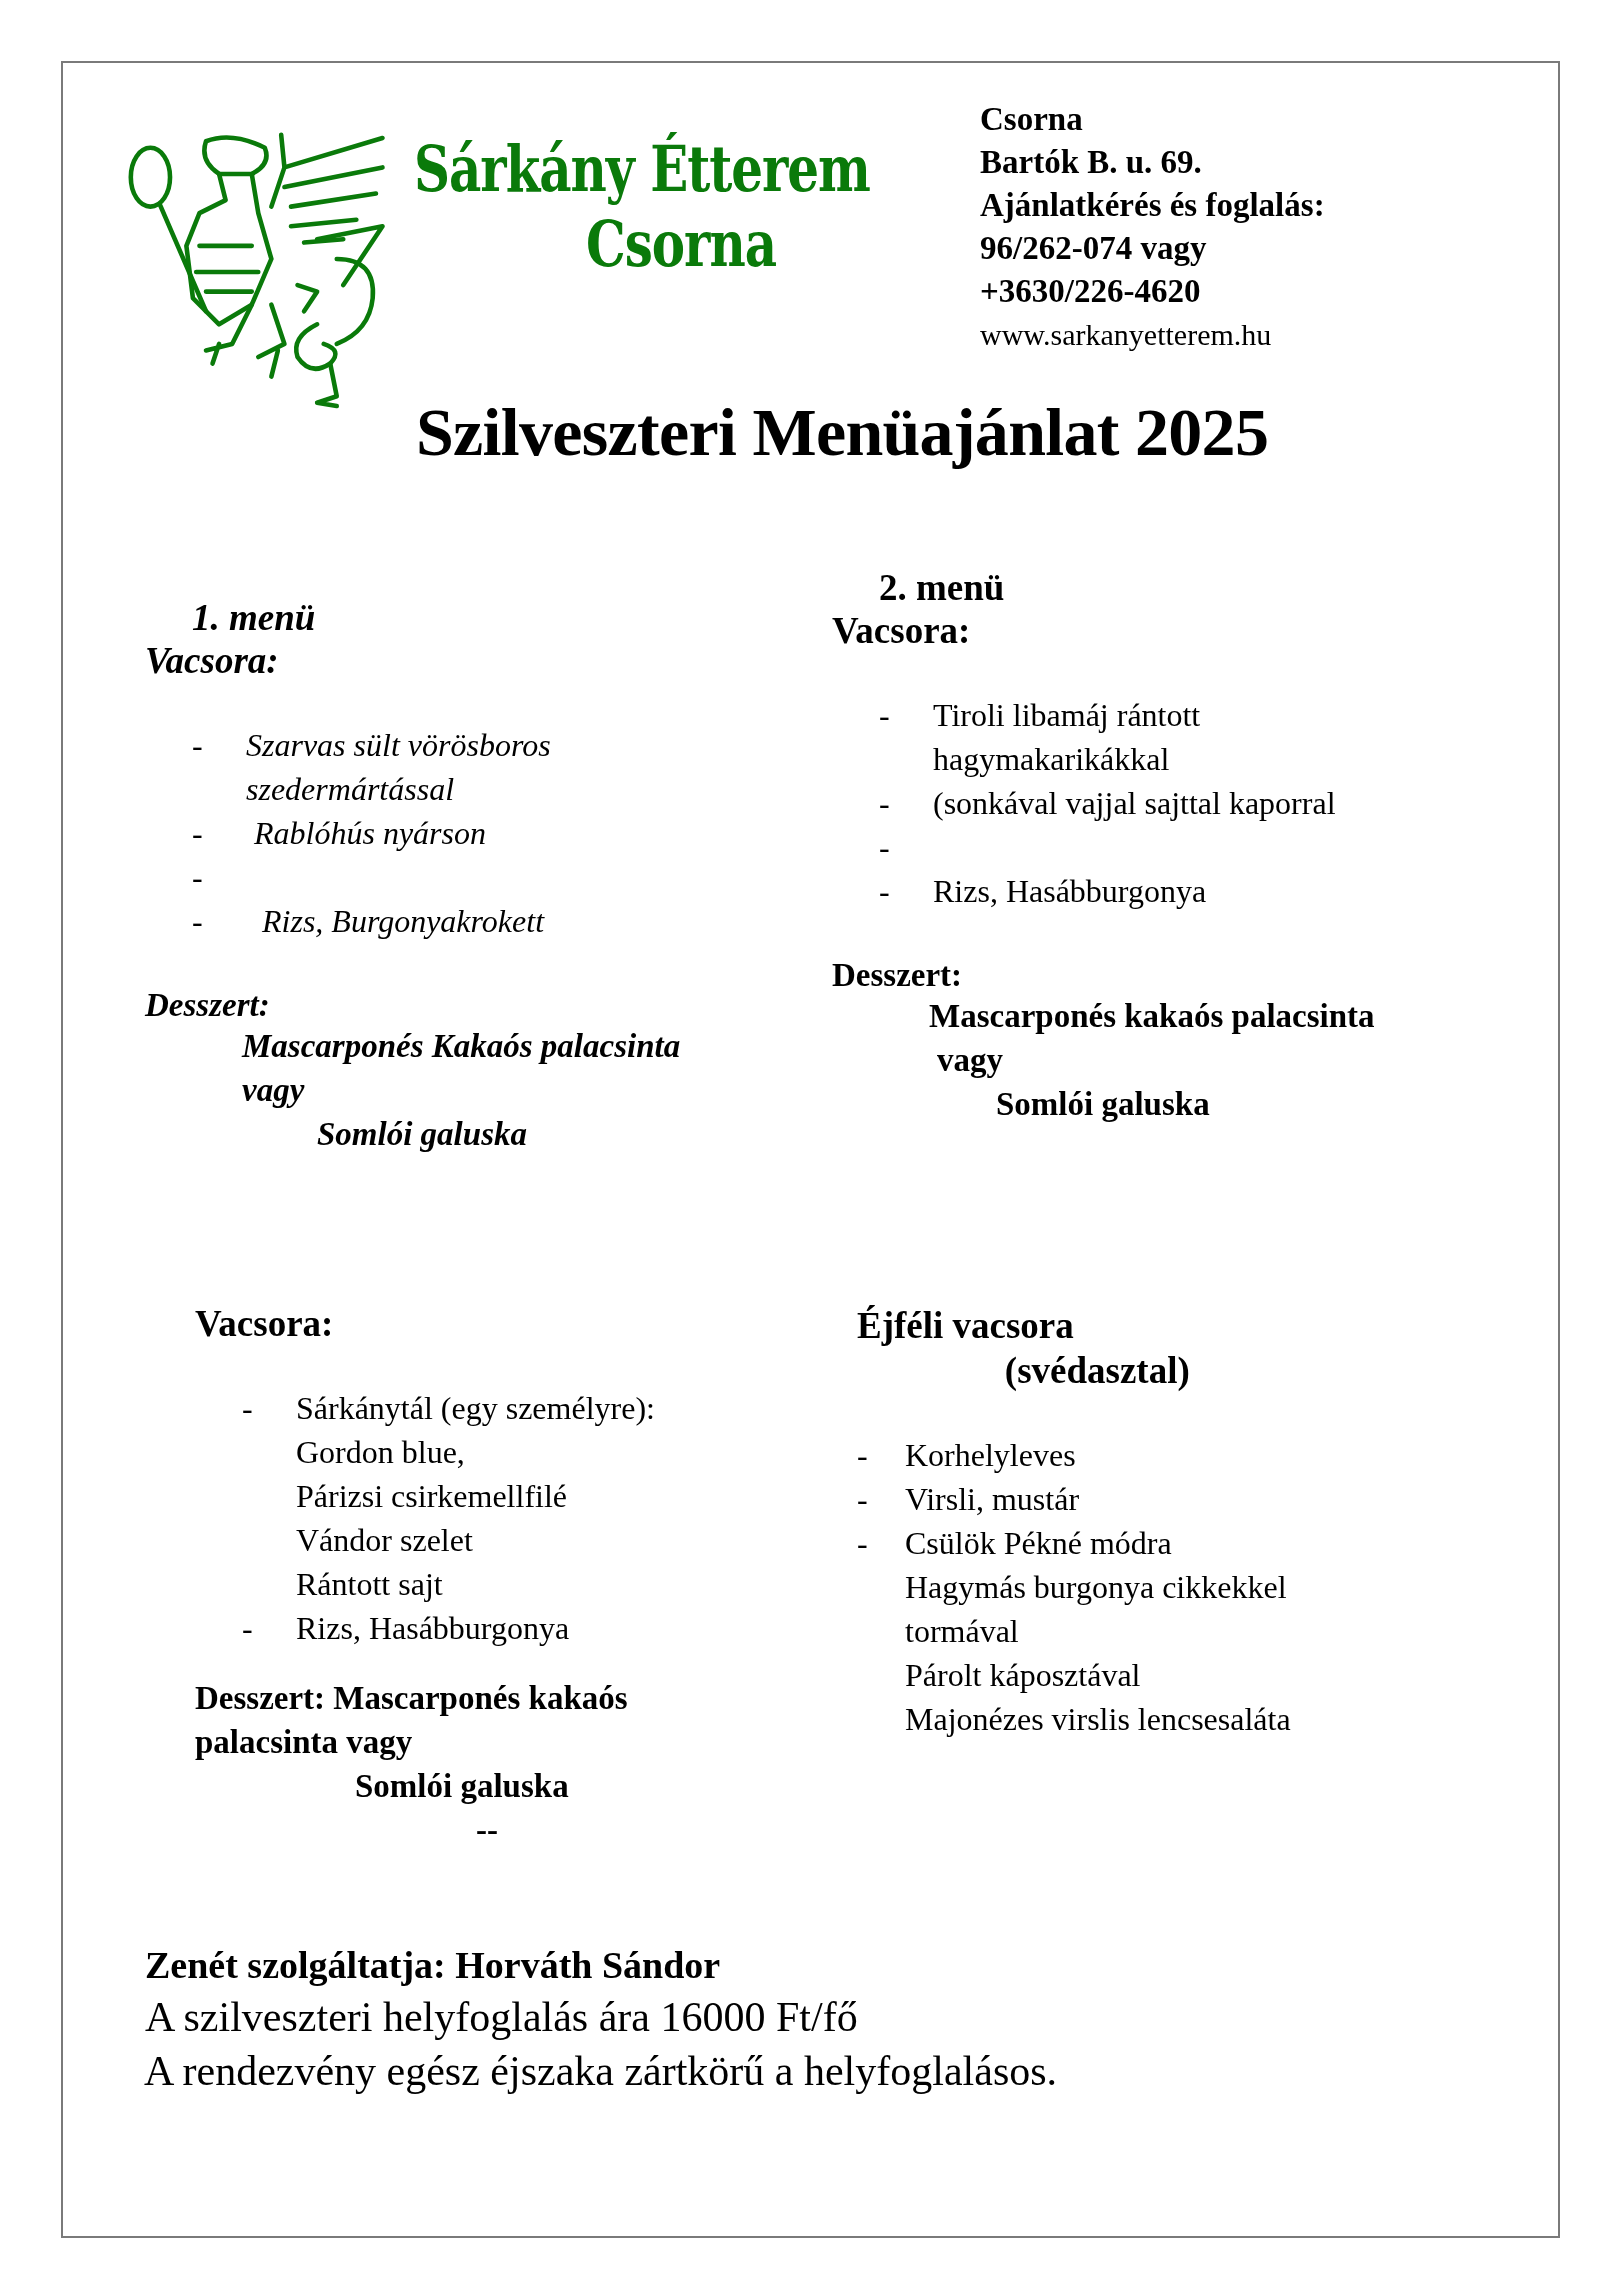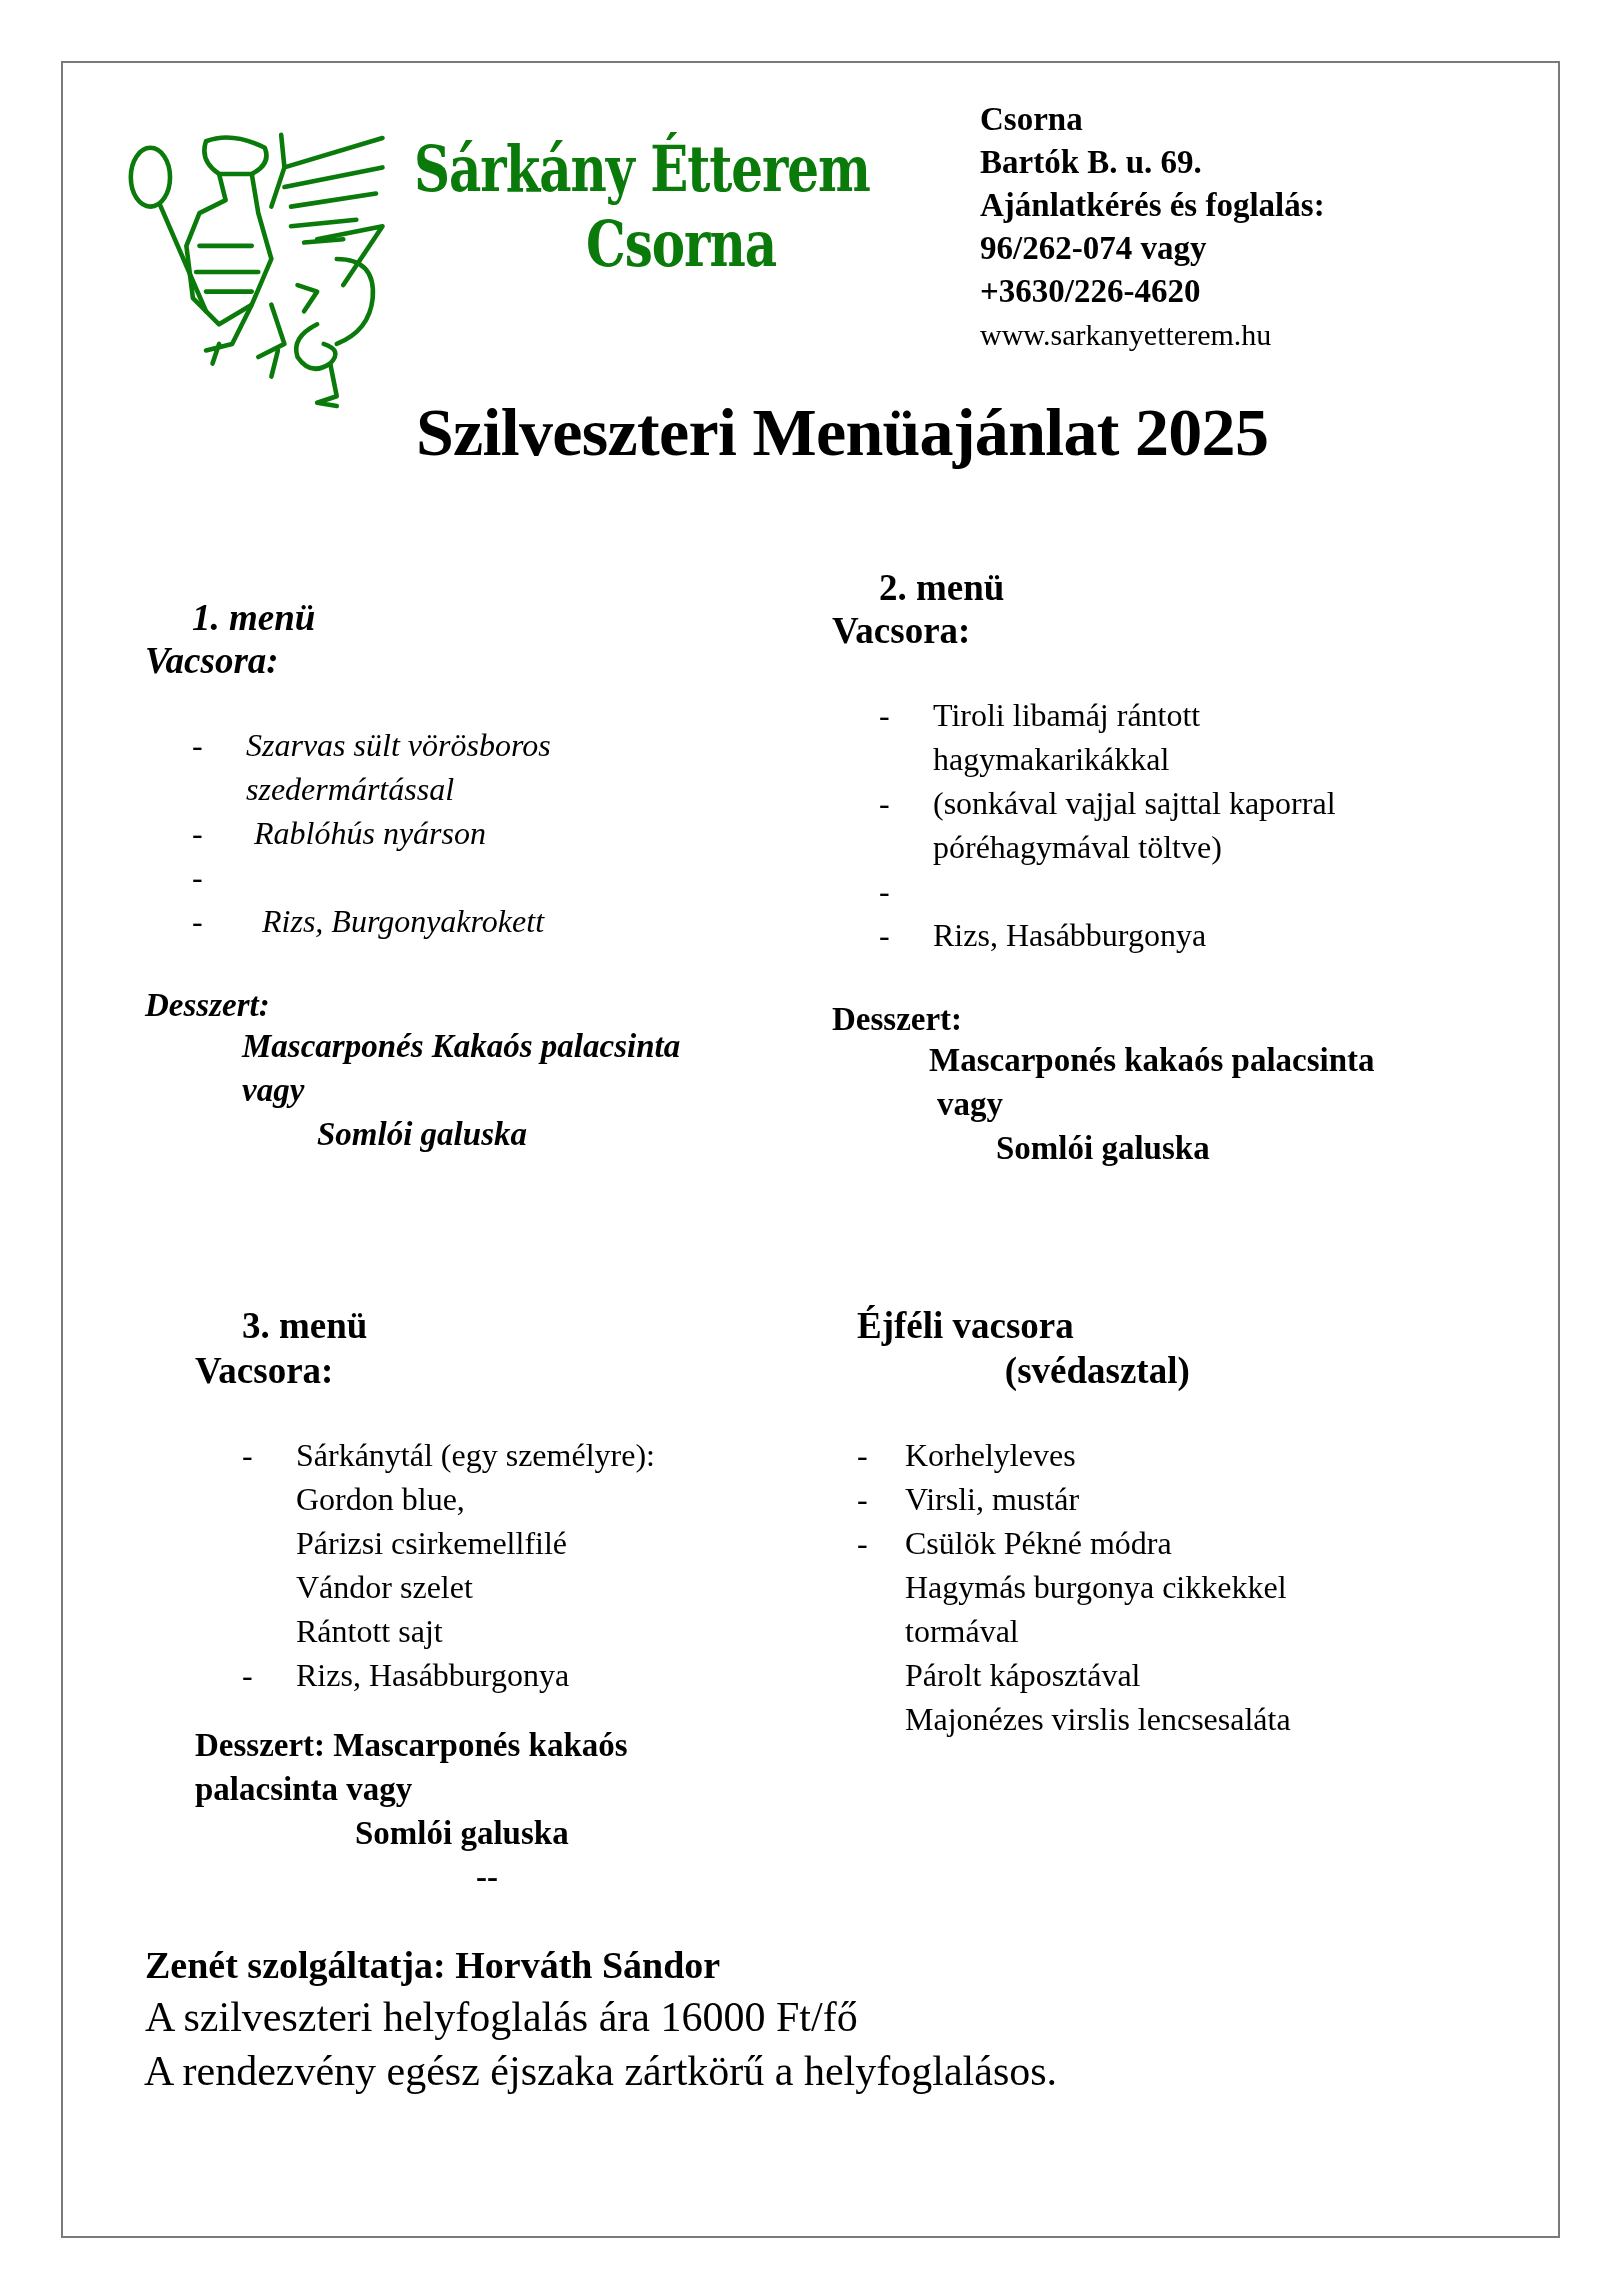--- a/index.html
+++ b/index.html
@@ -153,42 +153,40 @@
       <span class="dash">-</span>
       <div>
           <div>Tiroli libamáj rántott</div>
           <div>hagymakarikákkal</div>
         </div>
     </div>
     <div class="item-row">
       <span class="dash">-</span>
       <div>
           <div>(sonkával vajjal sajttal kaporral</div>
-          <div>póréhagymával töltve)</div>
         </div>
     </div>
     <div class="item-row">
       <span class="dash">-</span>
       <div style="white-space:pre"></div>
     </div>
     <div class="item-row">
       <span class="dash">-</span>
       <div>Rizs, Hasábburgonya</div>
     </div>
   </div>
   <div style="margin-top:44px;">
     <div class="dessert-h">Desszert:</div>
     <div class="bold-line" style="margin-left:97px;">Mascarponés kakaós palacsinta</div>
     <div class="bold-line" style="margin-left:105px;">vagy</div>
     <div class="bold-line" style="margin-left:164px;">Somlói galuska</div>
   </div>
 </div>
 
 <div class="section" style="left:195px; top:1302px;">
-  <span class="h-menu" style="margin-left:47px; line-height:47px;">3.  menü</span>
   <span class="h-vacsora" style="line-height:43px;">Vacsora:</span>
   <div class="items" style="margin-top:41px; margin-left:47px;">
     <div class="item-row">
       <span class="dash">-</span>
       <div>
         <div>Sárkánytál (egy személyre):</div>
         <div>Gordon blue,</div>
         <div>Párizsi csirkemellfilé</div>
         <div>Vándor szelet</div>
         <div>Rántott sajt</div>

